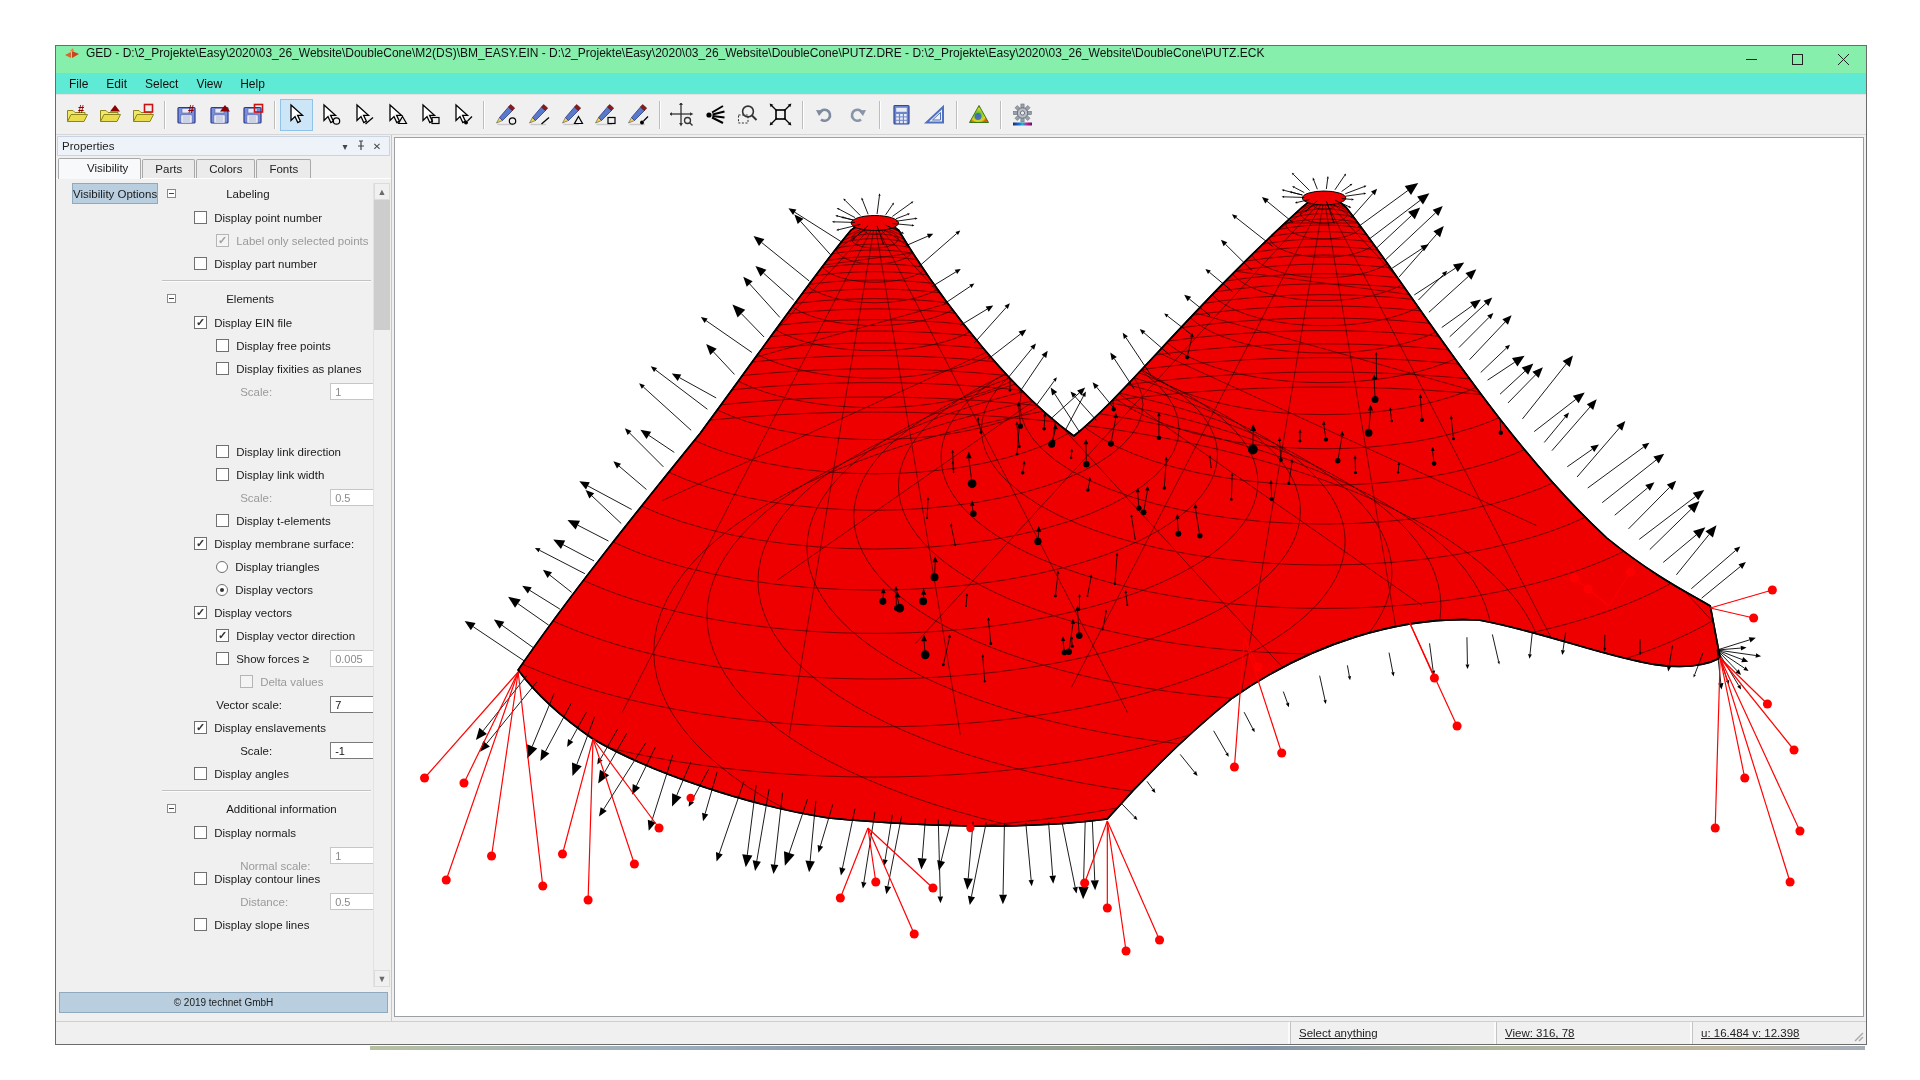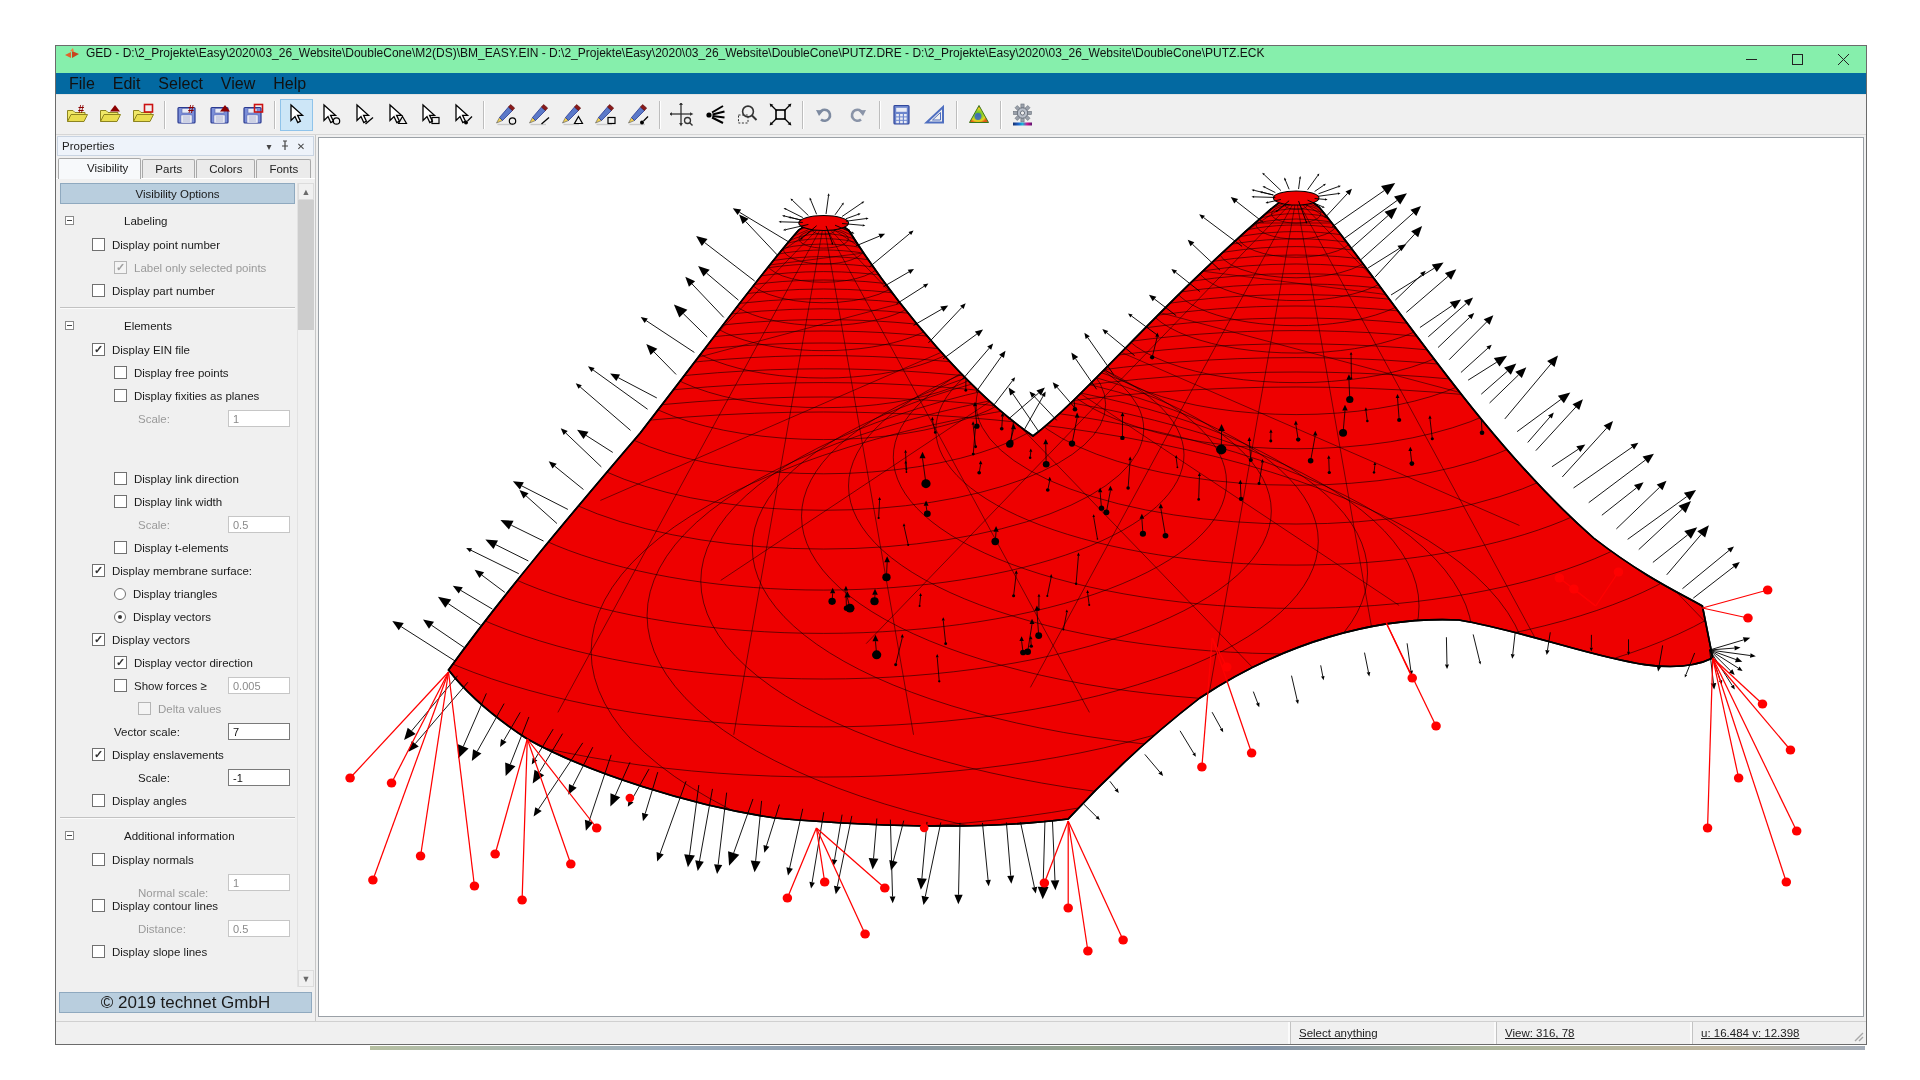--- a/index.html
+++ b/index.html
@@ -7,43 +7,43 @@
   *{box-sizing:border-box;}
   #app-window{position:absolute;left:55px;top:45px;width:1812px;height:1000px;background:#ffffff;
     border:1px solid #6b6b6b;display:flex;flex-direction:column;}
   
   .titlebar{height:27px;display:flex;align-items:flex-start;background:#86efac;flex:0 0 auto;}
   .titlebar .app-icon{width:16px;height:16px;margin:0 6px 0 8px;flex:0 0 auto;}
   .titlebar .title-text{font-size:12px;color:#111;white-space:nowrap;overflow:hidden;flex:1 1 auto;}
   .win-controls{display:flex;flex:0 0 auto;height:100%;}
   .win-btn{width:46px;height:100%;display:flex;align-items:center;justify-content:center;color:#222;}
   
-  .menubar{height:22px;display:flex;align-items:center;background:#0369a1;border-bottom:1px solid #e3e3e3;
-    font-size:16px;color:#111;flex:0 0 auto;padding-left:4px;}
+  .menubar{height:22px;display:flex;align-items:center;background:#5eead4;border-bottom:1px solid #e3e3e3;
+    font-size:12px;color:#111;flex:0 0 auto;padding-left:4px;}
   .menu-item{padding:2px 9px;}
   
   .toolbar{height:40px;background:#f0f0f0;border-bottom:1px solid #d6d6d6;display:flex;align-items:center;
     padding-left:4px;flex:0 0 auto;}
   .tb-btn{width:33px;height:32px;display:flex;align-items:center;justify-content:center;border:1px solid transparent;}
   .tb-btn.selected{background:#cde6f7;border:1px solid #8fc3ea;}
   .tb-sep{width:1px;height:28px;background:#bdbdbd;margin:0 5px;box-shadow:1px 0 0 #ffffff;}
   
   .main{flex:1 1 auto;display:flex;min-height:0;background:#f0f0f0;}
   
-  .panel{width:260px;flex:0 0 auto;background:#f0f0f0;border-right:1px solid #c7c7c7;display:flex;flex-direction:column;min-height:0;}
+  .panel{width:336px;flex:0 0 auto;background:#f0f0f0;border-right:1px solid #c7c7c7;display:flex;flex-direction:column;min-height:0;}
   .panel-header{height:20px;background:#eef3fa;border:1px solid #c9d4e2;display:flex;align-items:center;
     font-size:11.5px;color:#222;padding:0 4px;margin:1px;flex:0 0 auto;}
   .panel-header .ph-title{flex:1 1 auto;}
   .ph-ico{width:16px;text-align:center;color:#444;font-size:10px;}
   .panel-tabs{height:22px;display:flex;align-items:flex-end;padding-left:2px;flex:0 0 auto;border-bottom:1px solid #ffffff;}
   .ptab{font-size:11.5px;color:#222;padding:3px 12px 3px 12px;border:1px solid #a9a9a9;border-bottom:none;
     background:#ebebeb;margin-right:1px;border-radius:2px 2px 0 0;}
   .ptab.active{background:#f7f9fb;position:relative;top:1px;padding-bottom:5px;padding-left:28px;}
   .panel-body{flex:1 1 auto;display:flex;min-height:0;}
-  .panel-scrollarea{flex:1 1 auto;overflow:hidden;display:flex;flex-direction:column;padding:2px 0 0 2px;}
+  .panel-scrollarea{flex:1 1 auto;overflow:hidden;display:flex;flex-direction:row;padding:2px 0 0 14px;}
   .vis-header{height:21px;background:#b9cede;border:1px solid #8fa9bf;display:flex;align-items:center;justify-content:center;
     font-size:11.5px;color:#1a1a1a;margin:2px 2px 4px 2px;flex:0 0 auto;}
   .rows{flex:1 1 auto;overflow:hidden;}
   .prow{height:23px;display:flex;align-items:center;font-size:11.5px;color:#1a1a1a;}
   .prow.disabled{color:#9a9a9a;}
   .sec-divider{height:1px;background:#c2c2c2;margin:5px 2px 5px 2px;box-shadow:0 1px 0 #fbfbfb;}
   .sec-title{height:25px;display:flex;align-items:center;font-size:11.5px;color:#1a1a1a;gap:42px;}
   .collapse-box{width:9px;height:9px;border:1px solid #8a8a8a;background:#fff;margin:0 8px 0 7px;position:relative;flex:0 0 auto;}
   .collapse-box::after{content:"";position:absolute;left:1px;top:3px;width:5px;height:1px;background:#444;}
   .cb{width:13px;height:13px;border:1px solid #707070;background:#ffffff;margin-right:7px;flex:0 0 auto;
@@ -56,21 +56,21 @@
   .pfield-input{position:absolute;left:170px;width:62px;height:17px;border:1px solid #7a7a7a;background:#fff;
     font-size:11px;color:#111;padding:0 0 0 4px;font-family:"Liberation Sans",sans-serif;}
   .pfield-input.disabled{border-color:#c6c6c6;color:#8a8a8a;}
   .prow{position:relative;}
   
   .vscroll{width:17px;flex:0 0 auto;background:#f0f0f0;border-left:1px solid #e2e2e2;display:flex;flex-direction:column;margin:4px 1px 2px 0;}
   .vs-btn{height:17px;background:#f0f0f0;border:1px solid #dcdcdc;color:#6a6a6a;font-size:9px;display:flex;align-items:center;justify-content:center;flex:0 0 auto;}
   .vs-track{flex:1 1 auto;position:relative;}
   .vs-thumb{position:absolute;top:0;left:0;right:0;height:130px;background:#cdcdcd;}
   .panel-footer{height:21px;background:#b9cede;border:1px solid #8fa9bf;margin:3px 3px 8px 3px;display:flex;
-    align-items:center;justify-content:center;font-size:17px;color:#1a1a1a;flex:0 0 auto;}
+    align-items:center;justify-content:center;font-size:10px;color:#1a1a1a;flex:0 0 auto;}
   
   .canvas-wrap{flex:1 1 auto;margin:2px 2px 4px 2px;background:#ffffff;border:1px solid #9aa0a6;position:relative;min-width:0;}
   .canvas-wrap svg{position:absolute;left:0;top:0;width:100%;height:100%;}
   
   .statusbar{height:23px;background:#f0f0f0;border-top:1px solid #d0d0d0;display:flex;align-items:stretch;
     font-size:11.5px;color:#222;flex:0 0 auto;}
   .sb-fill{flex:1 1 auto;}
   .sb-cell{display:flex;align-items:center;padding:0 8px;border-left:1px solid #c3c3c3;box-shadow:-2px 0 0 #fbfbfb;text-decoration:underline;}
   .sb-msg{width:206px;}.sb-view{width:196px;text-align:right;}.sb-uv{width:160px;}
   .sb-grip{width:14px;display:flex;align-items:flex-end;justify-content:flex-end;padding:2px;}

